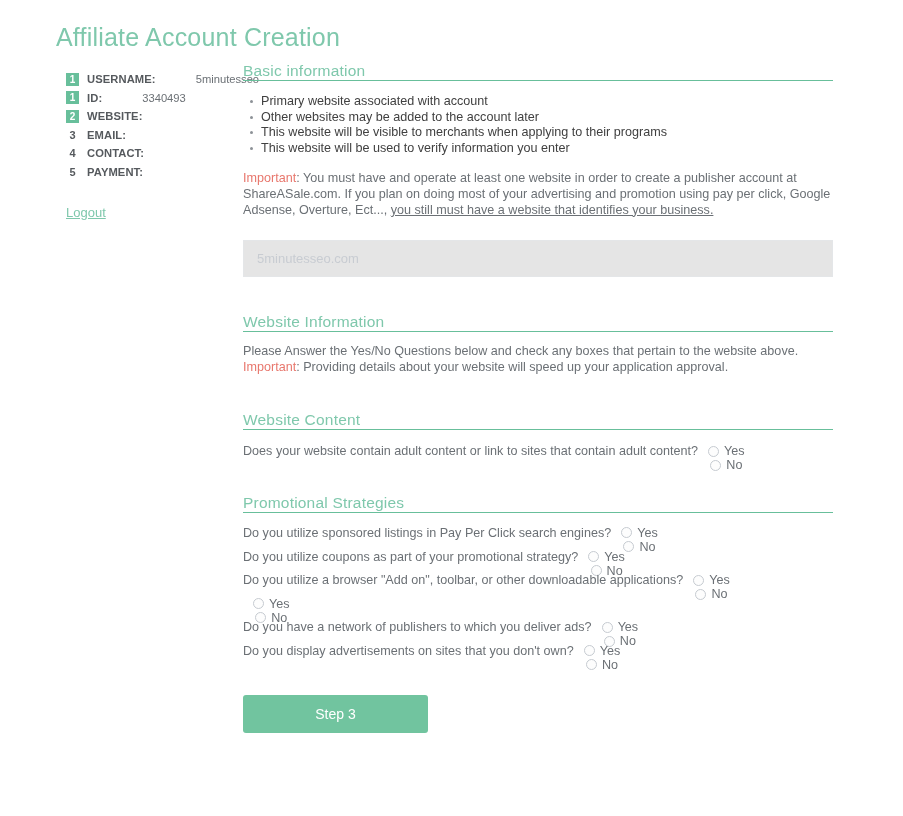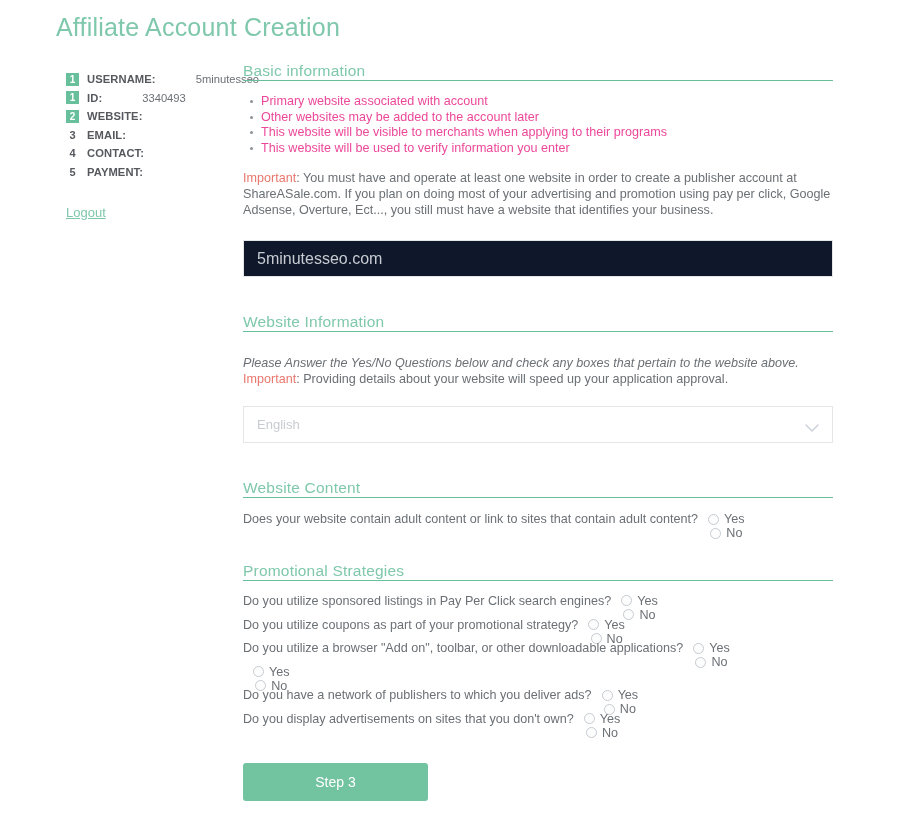--- a/index.html
+++ b/index.html
@@ -15,21 +15,21 @@
     overflow: hidden;
   }
   .page {
     position: relative;
     width: 903px;
     height: 816px;
   }
   .page-title {
     position: absolute;
     left: 56px;
-    top: 13px;
+    top: 23px;
     font-size: 25px;
     font-weight: 400;
     color: #7fc8ac;
     letter-spacing: 0.2px;
   }
   
   .sidebar {
     position: absolute;
     left: 66px;
     top: 70px;
@@ -105,50 +105,51 @@
   }
   .bullets {
     margin: 13px 0 0 0;
     padding-left: 18px;
     list-style: none;
   }
   .bullets li {
     position: relative;
     font-size: 12.6px;
     line-height: 15.6px;
-    color: #ec4899;
+    color: #404040;
   }
   .bullets li::before {
     content: "";
     position: absolute;
     left: -11px;
     top: 6px;
     width: 3px;
     height: 3px;
     border-radius: 50%;
     background: #8d9297;
   }
   .para {
     font-size: 12.6px;
     line-height: 15.6px;
     color: #6b7075;
   }
   .important {
     color: #e8776d;
   }
   .u-line {
+    text-decoration: underline;
   }
   .field {
     box-sizing: border-box;
     width: 590px;
     height: 37px;
     border: 1px solid #e4e6e8;
-    background: #0f172a;
+    background: #e5e5e5;
     font-family: "Liberation Sans", sans-serif;
-    font-size: 16px;
+    font-size: 13px;
     color: #6b7075;
     padding: 0 13px;
     outline: none;
     display: block;
   }
   .field::placeholder {
     color: #c8ccd2;
   }
   .select-wrap {
     position: relative;
@@ -272,37 +273,27 @@
     <div class="para" style="margin-top:15px;">
       <span class="important">Important</span><span>: You must have and operate at least one website in order to create a publisher account at ShareASale.com. If you plan on doing most of your advertising and promotion using pay per click, Google Adsense, Overture, Ect..., </span><span class="u-line">you still must have a website that identifies your business.</span>
     </div>
 
     <div style="margin-top:22px;">
       <input class="field" type="text" placeholder="5minutesseo.com" style="">
     </div>
 
     <div class="section-head" style="margin-top:36px;">Website Information</div>
 
-    <div class="para" style="margin-top:24px;font-style:italic;">
+    <div class="para" style="margin-top:12px;">
       <span>Please Answer the Yes/No Questions below and check any boxes that pertain to the website above.</span>
     </div>
     <div class="para">
       <span class="important">Important</span><span>: Providing details about your website will speed up your application approval.</span>
     </div>
 
-    <div class="select-wrap" style="margin-top:19px;">
-      <div class="select-box">
-        <span>English</span>
-      </div>
-      <span class="chevron">
-        <svg width="14" height="9" viewBox="0 0 14 9" fill="none" xmlns="http://www.w3.org/2000/svg">
-          <path d="M1 1 L7 7 L13 1" stroke="#cfd4da" stroke-width="1.6" fill="none" stroke-linecap="round" stroke-linejoin="round"></path>
-        </svg>
-      </span>
-    </div>
 
     <div class="section-head" style="margin-top:36px;">Website Content</div>
     <div id="website-content-questions" style="margin-top:14px;">
         <div class="q-row">
           <span class="q-text">Does your website contain adult content or link to sites that contain adult content?</span>
           <span class="radio-group">
             <label class="radio-opt">
               <span class="radio-dot"></span>
               <span class="radio-label">Yes</span>
             </label>

